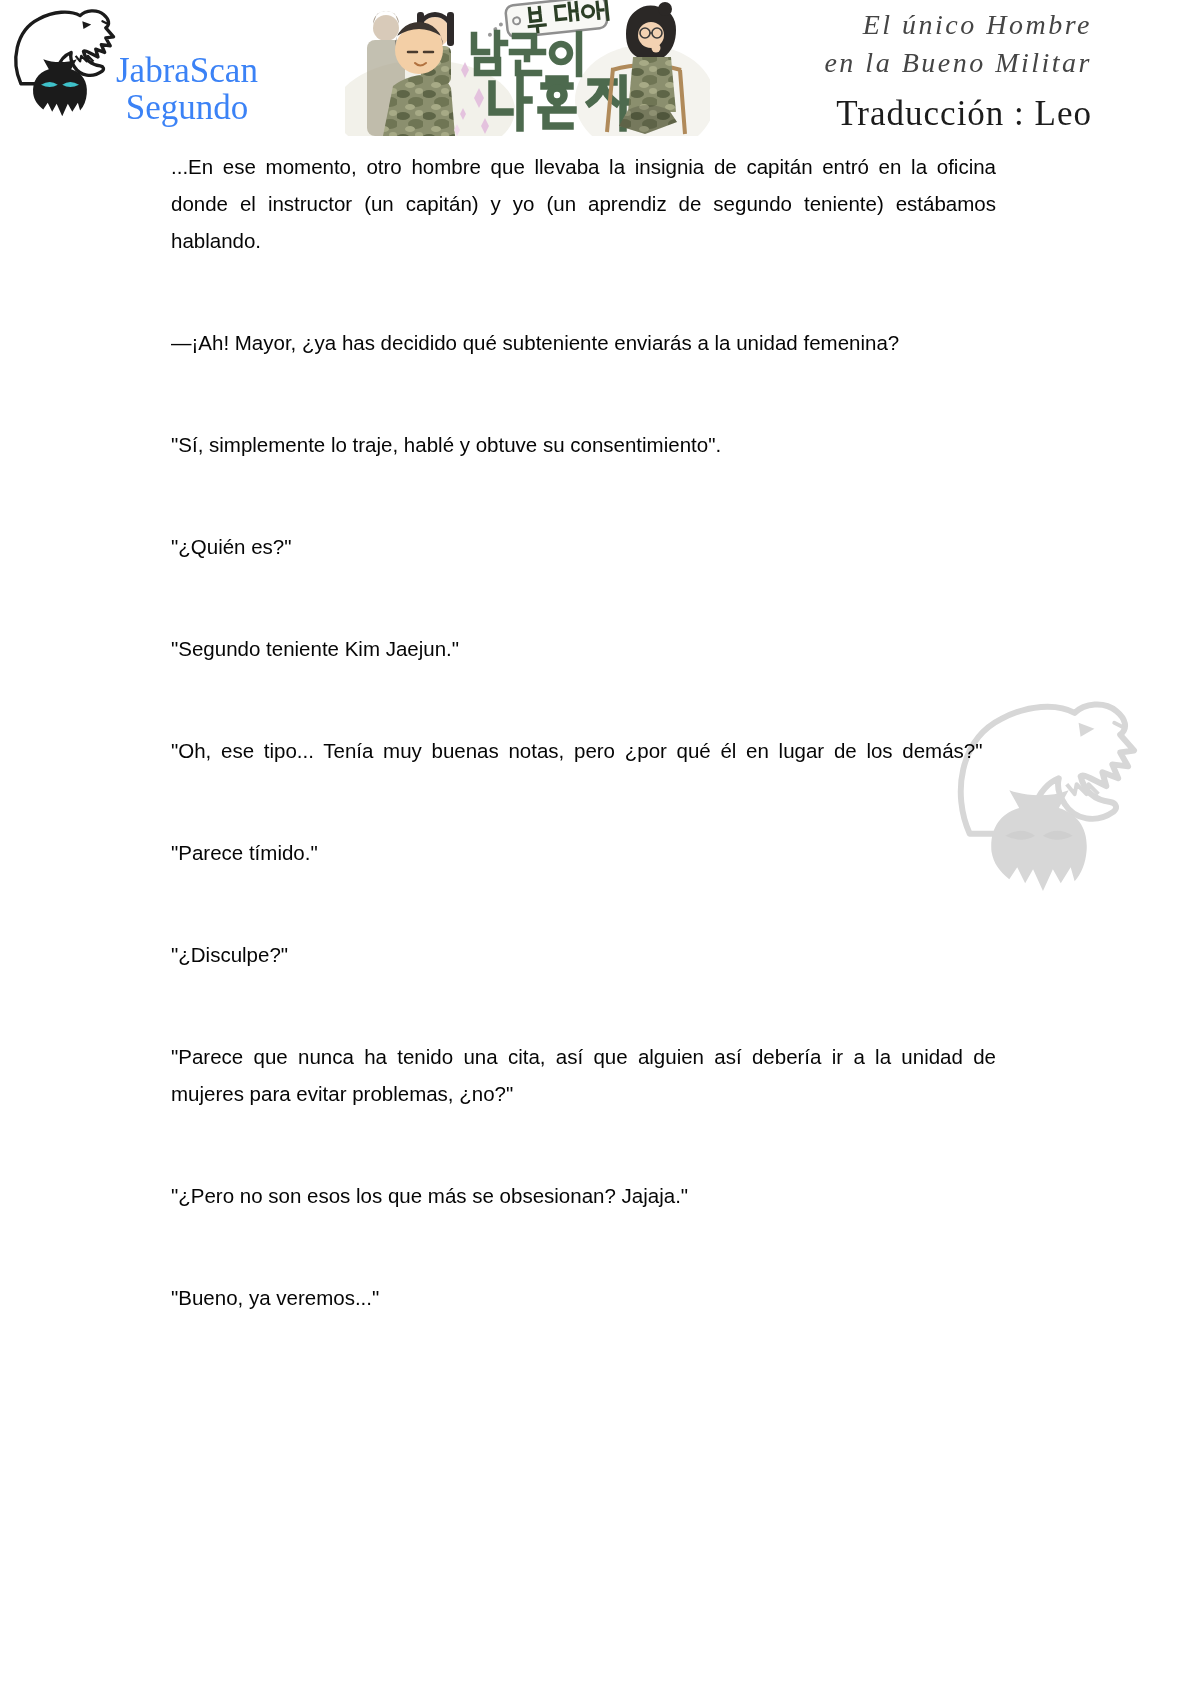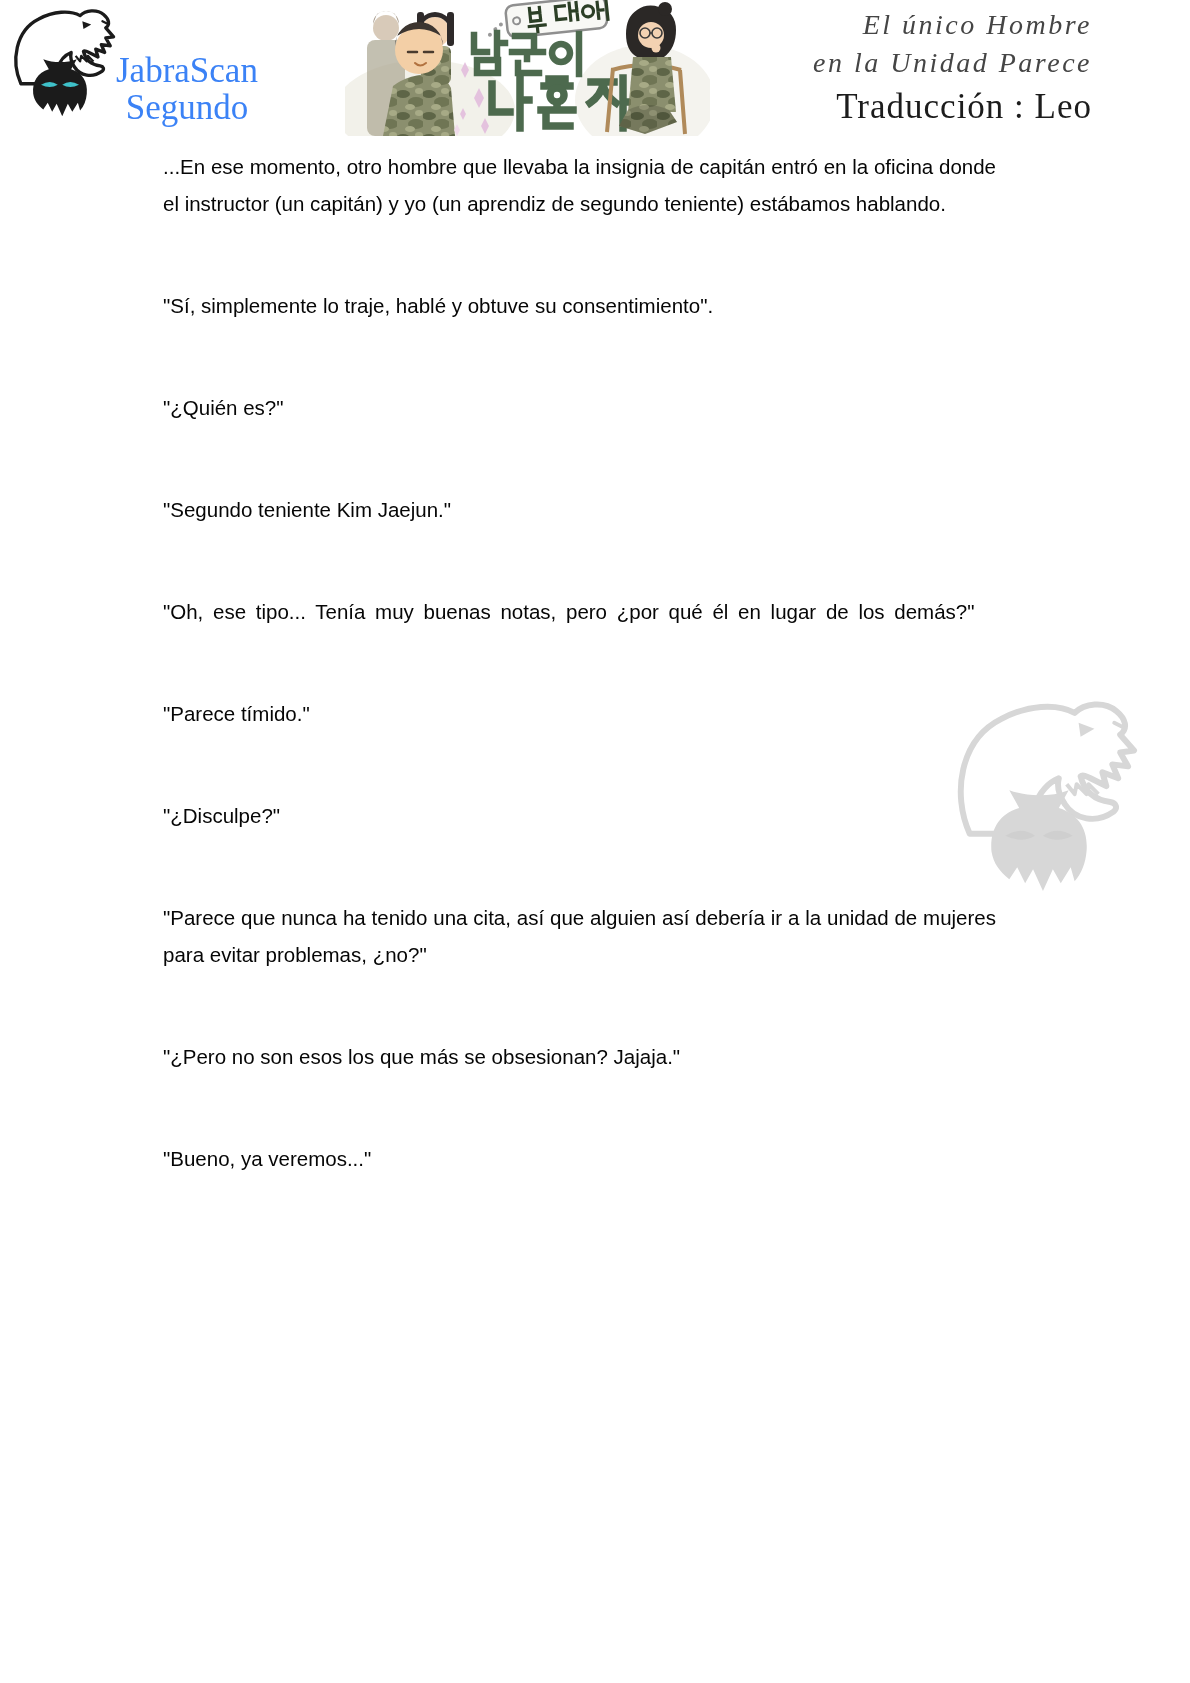--- a/index.html
+++ b/index.html
@@ -23,29 +23,29 @@
   .cover { position:absolute; left:345px; top:0; width:365px; height:136px; }
   .cover svg { width:100%; height:100%; }
 
   .header-right { position:absolute; right:98px; top:6px; text-align:right; }
   .hand-line {
     font-family:Liberation Serif, serif; font-style:italic;
     font-size:28px; color:#454545; letter-spacing:2.5px; line-height:1.35;
   }
   .credit-line {
     font-family:"Liberation Serif", serif;
-    font-size:35px; color:#1c1c1c; letter-spacing:1px; margin-top:5px;
+    font-size:35px; color:#1c1c1c; letter-spacing:1px; margin-top:12px;
   }
 
   
   .body-text {
     position:absolute; left:160px; top:148px; width:836px; z-index:2;
   }
   .body-text p {
-    margin:0 0 65px 3px;
+    margin:0 0 65px 11px;
     font-size:20.5px; line-height:37px; color:#060606;
   }
   .justify { text-align:justify; }
   .spread  { word-spacing:6px; }
   .spread2 { word-spacing:4px; }
 
   
   .watermark {
     position:absolute; left:940px; top:678px;
     width:198px; height:252px; z-index:1;
@@ -201,31 +201,32 @@
           <circle cx="311" cy="48" r="4.5" fill="#f3d2b2"></circle>
           <path d="M288 57 L283 112 L331 112 L326 57 Z" fill="url(#camo)"></path>
           <path d="M283 110 Q302 100 324 110 L332 122 L300 134 L274 126 Z" fill="url(#camo)"></path>
           <path d="M283 110 Q302 100 324 110 L332 122 L300 134 L274 126 Z" fill="#000000" opacity="0.15"></path>
         </g>
       </svg>
     </div>
 
     <div class="header-right">
       <div class="hand-line">El único Hombre</div>
-      <div class="hand-line">en la Unidad Parece</div>
+      <div class="hand-line">en la Bueno Militar</div>
       <div class="credit-line">Traducción : Leo</div>
     </div>
   </header>
 
   <svg class="watermark logo-light" viewBox="0 0 200 240">
     <use href="#rexlogo"></use>
   </svg>
 
   <main class="body-text">
     <p class="justify">...En ese momento, otro hombre que llevaba la insignia de capitán entró en la oficina donde el instructor (un capitán) y yo (un aprendiz de segundo teniente) estábamos hablando.</p>
+    <p>—¡Ah! Mayor, ¿ya has decidido qué subteniente enviarás a la unidad femenina?</p>
     <p>"Sí, simplemente lo traje, hablé y obtuve su consentimiento".</p>
     <p>"¿Quién es?"</p>
     <p>"Segundo teniente Kim Jaejun."</p>
     <p class="justify spread2">"Oh, ese tipo... Tenía muy buenas notas, pero ¿por qué él en lugar de los demás?"</p>
     <p>"Parece tímido."</p>
     <p>"¿Disculpe?"</p>
     <p class="justify">"Parece que nunca ha tenido una cita, así que alguien así debería ir a la unidad de mujeres para evitar problemas, ¿no?"</p>
     <p>"¿Pero no son esos los que más se obsesionan? Jajaja."</p>
     <p>"Bueno, ya veremos..."</p>
   </main>

